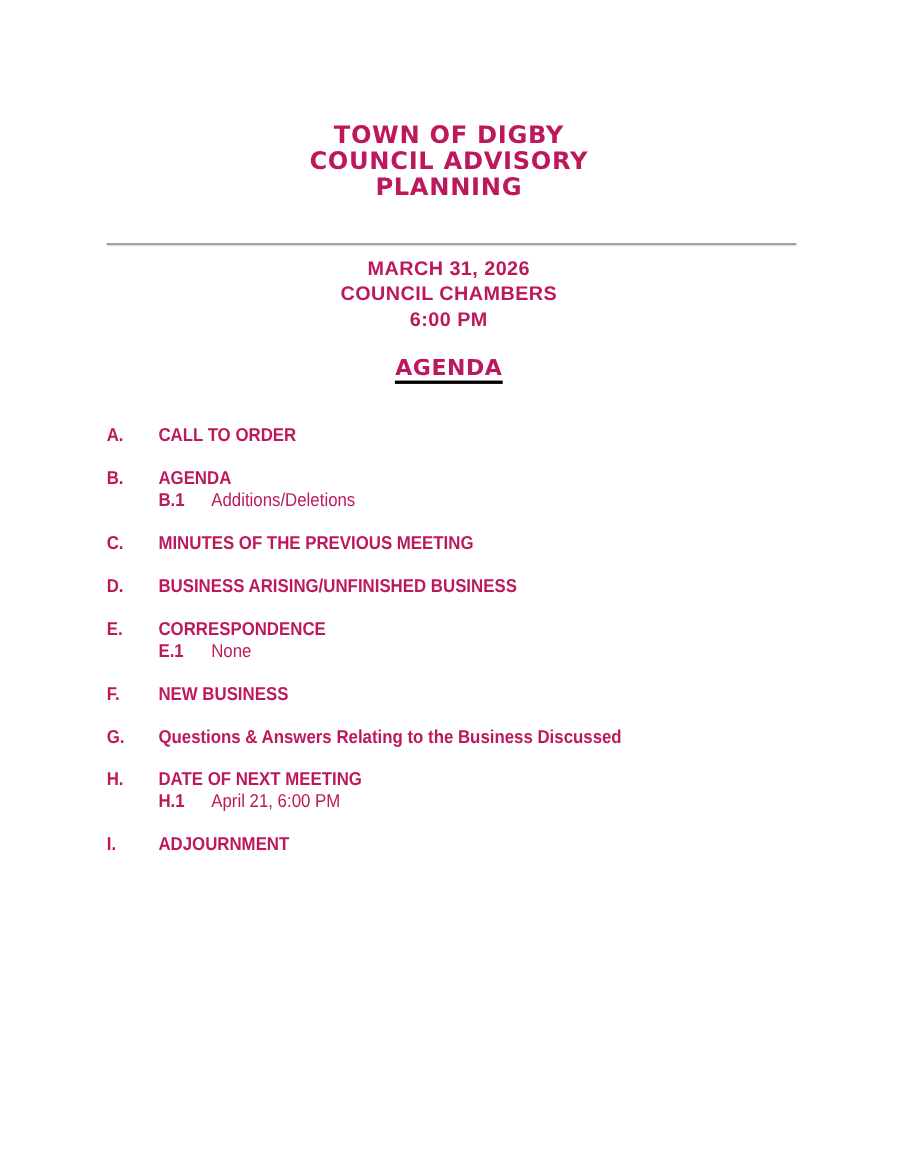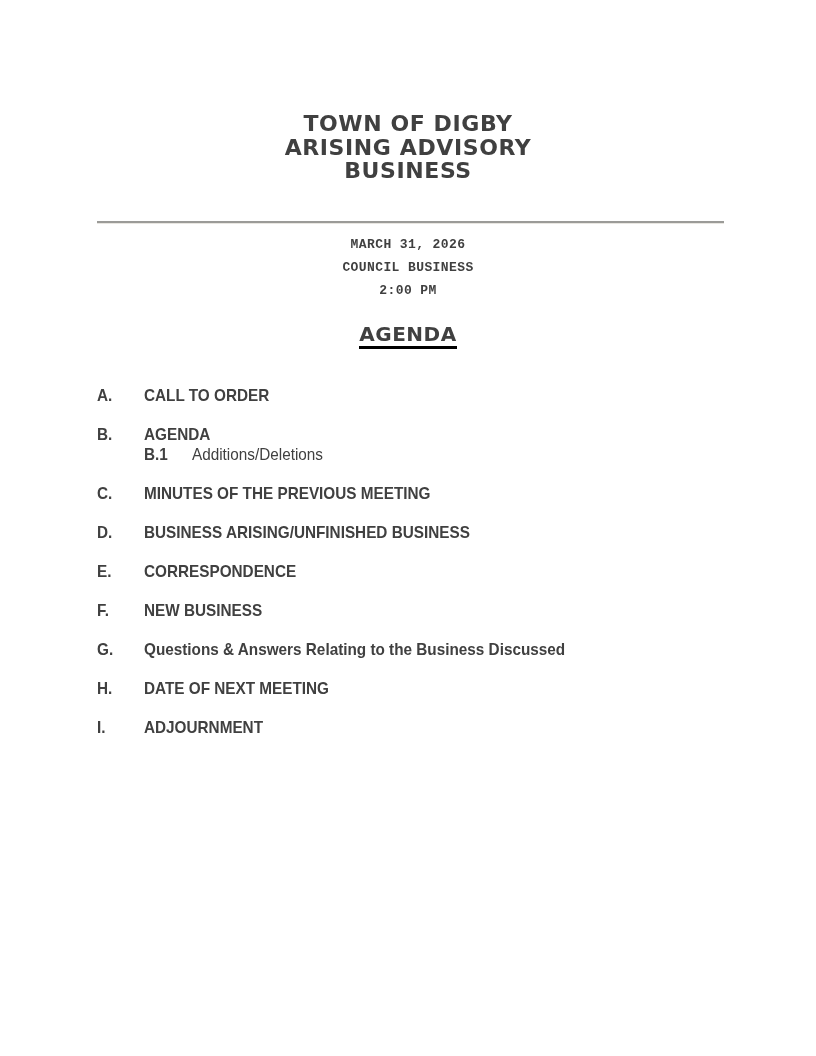--- a/index.html
+++ b/index.html
@@ -8,21 +8,21 @@
     background: #ffffff;
   }
   .page {
     position: relative;
     width: 816px;
     height: 1056px;
     background: #ffffff;
     margin: 0 auto;
     overflow: hidden;
     font-family: "Liberation Sans", sans-serif;
-    color: #404040;
+    color: #be185d;
     border-radius: 22px;
     -webkit-font-smoothing: none;
   }
 
   
   .masthead {
     position: absolute;
     left: 0;
     top: 112px;
     width: 816px;
@@ -58,23 +58,23 @@
 
   
   .meta {
     position: absolute;
     left: 0;
     top: 233px;
     width: 816px;
     text-align: center;
   }
   .meta .line {
-    font-family: Liberation Mono, monospace;
-    font-weight: bold;
-    font-size: 13px;
+    font-family: Liberation Sans, sans-serif;
+    font-weight: bold;
+    font-size: 18px;
     line-height: 23px;
     letter-spacing: 0.4px;
     white-space: nowrap;
   }
 
   
   .agenda-title {
     position: absolute;
     left: 0;
     top: 322px;
@@ -146,30 +146,30 @@
     transform-origin: left center;
   }
 </style>
 </head>
 <body>
 
 <div class="page">
 
   <div class="masthead">
     <div class="line">TOWN OF DIGBY</div>
-    <div class="line">ARISING ADVISORY</div>
-    <div class="line">BUSINESS</div>
+    <div class="line">COUNCIL ADVISORY</div>
+    <div class="line">PLANNING</div>
   </div>
 
   <div class="rule"></div>
 
   <div class="meta">
     <div class="line">MARCH 31, 2026</div>
-    <div class="line">COUNCIL BUSINESS</div>
-    <div class="line">2:00 PM</div>
+    <div class="line">COUNCIL CHAMBERS</div>
+    <div class="line">6:00 PM</div>
   </div>
 
   <div class="agenda-title">
     <span>AGENDA</span>
   </div>
 
   <div class="agenda-list">
 
     <div class="item">
       <div class="item-head">
@@ -201,20 +201,24 @@
         <div class="letter">D.</div>
         <div class="heading">BUSINESS ARISING/UNFINISHED BUSINESS</div>
       </div>
     </div>
 
     <div class="item">
       <div class="item-head">
         <div class="letter">E.</div>
         <div class="heading">CORRESPONDENCE</div>
       </div>
+      <div class="subitem">
+        <div class="sublabel">E.1</div>
+        <div class="subtext">None</div>
+      </div>
     </div>
 
     <div class="item">
       <div class="item-head">
         <div class="letter">F.</div>
         <div class="heading">NEW BUSINESS</div>
       </div>
     </div>
 
     <div class="item">
@@ -222,20 +226,24 @@
         <div class="letter">G.</div>
         <div class="heading">Questions &amp; Answers Relating to the Business Discussed</div>
       </div>
     </div>
 
     <div class="item">
       <div class="item-head">
         <div class="letter">H.</div>
         <div class="heading">DATE OF NEXT MEETING</div>
       </div>
+      <div class="subitem">
+        <div class="sublabel">H.1</div>
+        <div class="subtext">April 21, 6:00 PM</div>
+      </div>
     </div>
 
     <div class="item">
       <div class="item-head">
         <div class="letter">I.</div>
         <div class="heading">ADJOURNMENT</div>
       </div>
     </div>
 
   </div>

